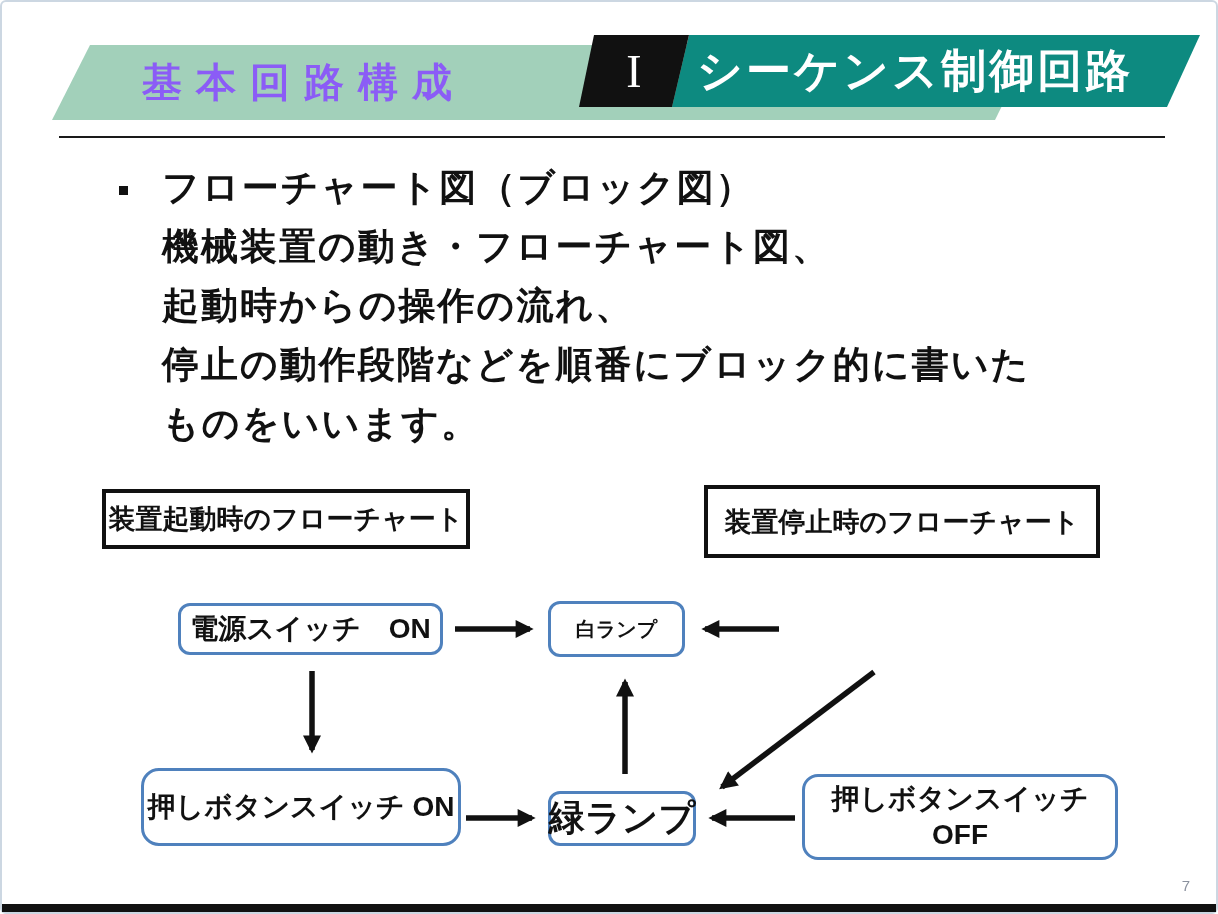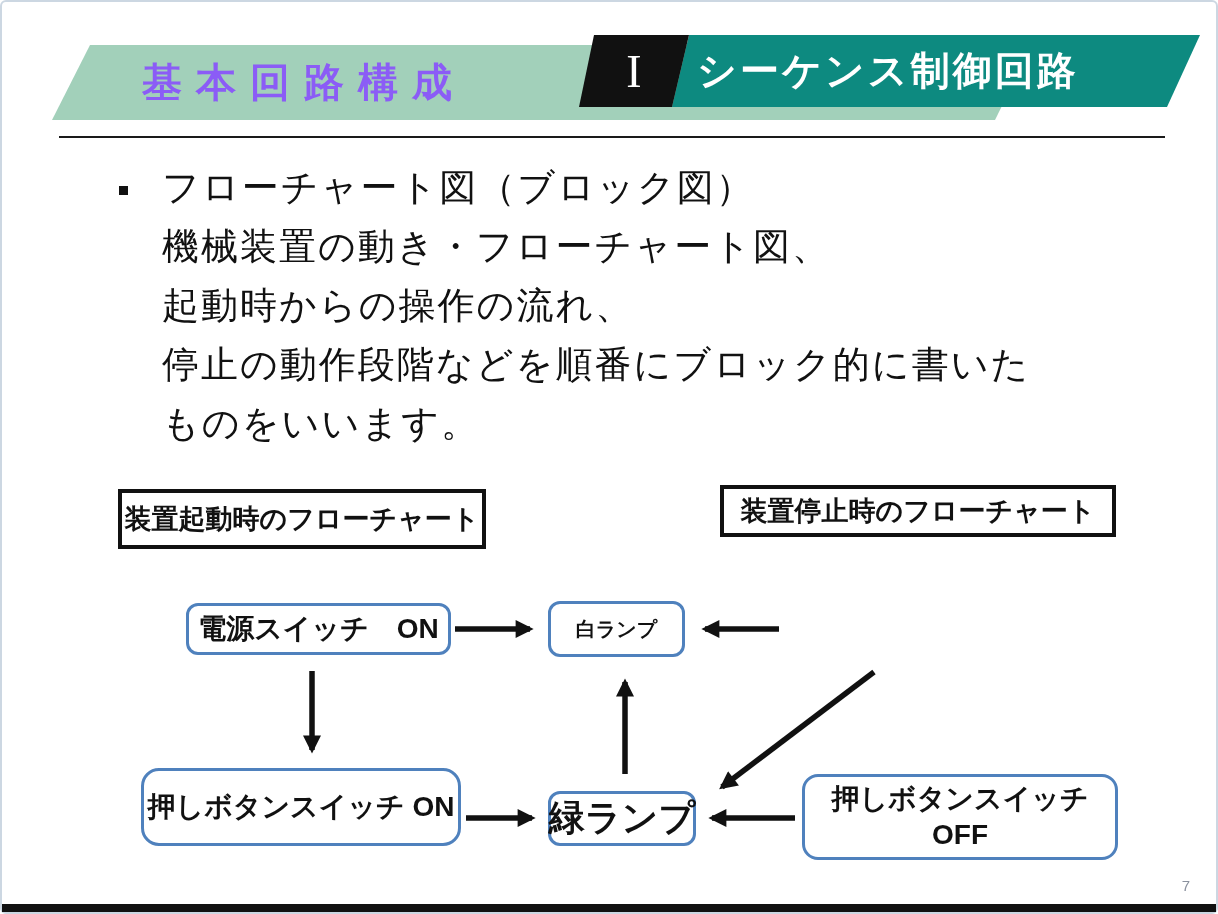--- a/index.html
+++ b/index.html
@@ -18,45 +18,45 @@
   .banner-black { position:absolute; left:577px; top:33px; width:110px; height:72px;
                   background:#111111;
                   clip-path:polygon(15px 0, 100% 0, calc(100% - 17px) 100%, 0 100%);
                   display:flex; align-items:center; justify-content:center; }
   .numeral { color:#ffffff; font-family:"Liberation Serif", serif;
              font-size:46px; font-weight:normal; }
   .section-title { position:absolute; left:140px; top:43px; height:75px; line-height:75px;
                    color:#8b5cf6; font-weight:bold; font-size:40px; letter-spacing:14px;
                    white-space:nowrap; }
   .chapter-title { position:absolute; left:695px; top:33px; height:80px; line-height:72px;
-                   color:#ffffff; font-weight:bold; font-size:39px; letter-spacing:3px;
+                   color:#ffffff; font-weight:bold; font-size:45px; letter-spacing:3px;
                    white-space:nowrap; }
   .header-rule { position:absolute; left:57px; top:134px; width:1106px; height:0;
                  border-top:2px solid #1a1a1a; }
 
   
   .bullet-sq { position:absolute; left:117px; top:184px; width:9px; height:9px;
                background:#111; }
   .body-text { position:absolute; left:160px; top:156px; width:990px;
-               font-size:37px; font-weight:normal; color:#111; letter-spacing:2px;
+               font-size:37px; font-weight:bold; color:#111; letter-spacing:2px;
                line-height:59px; white-space:nowrap; }
 
   
   .label-box { position:absolute; border:4px solid #111; background:#fff;
                display:flex; align-items:center; justify-content:center;
-               font-size:27px; font-weight:bold; color:#111; white-space:nowrap;margin-left:16px; }
+               font-size:27px; font-weight:bold; color:#111; white-space:nowrap; }
   .label-start { left:100px; top:487px; width:368px; height:60px; }
-  .label-stop  { left:702px; top:483px; width:396px; height:52px; }
+  .label-stop  { left:702px; top:483px; width:396px; height:73px; }
 
   
   .node { position:absolute; border:3px solid #4f81bd; background:#fff;
           display:flex; align-items:center; justify-content:center; flex-direction:column;
           font-size:28px; font-weight:bold; color:#111; border-radius:12px;
           white-space:nowrap; }
-  .n-power-on   { left:184px; top:601px; width:265px; height:52px; }
+  .n-power-on   { left:176px; top:601px; width:265px; height:52px; }
   .n-white-lamp { left:546px; top:599px; width:137px; height:56px; font-size:20px; }
   .n-power-off  { left:780px; top:601px; width:292px; height:52px; }
   .n-push-on    { left:139px; top:766px; width:320px; height:78px; border-radius:18px; }
   .n-green-lamp { left:546px; top:789px; width:148px; height:55px; font-size:36px; }
   .n-push-off   { left:800px; top:772px; width:316px; height:86px; border-radius:16px;
                   line-height:36px; }
 
   .arrows { position:absolute; left:0; top:0; width:1218px; height:914px;
             pointer-events:none; }
 

